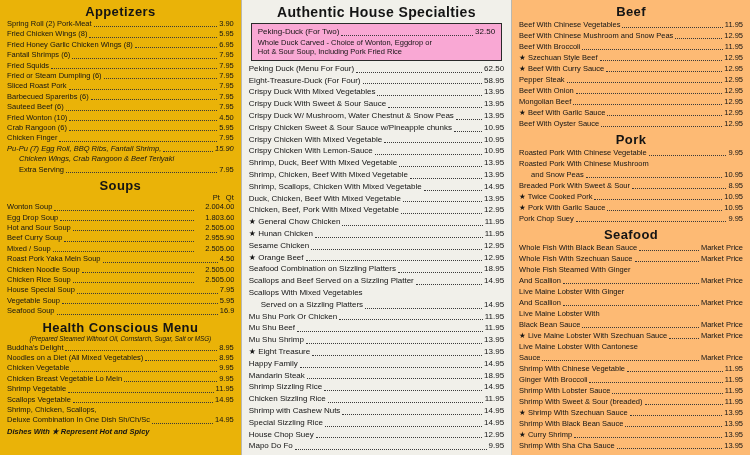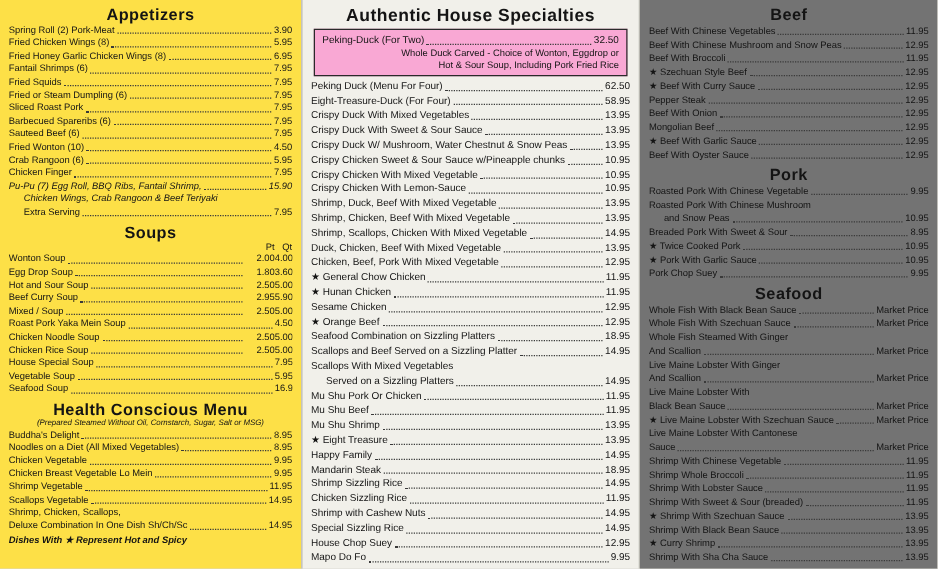--- a/index.html
+++ b/index.html
@@ -1,43 +1,43 @@
 <!DOCTYPE html>
 <html><head>
 <meta charset="utf-8">
 <style>
   *{margin:0;padding:0;box-sizing:border-box}
   html,body{width:750px;height:455px}
   body{background:#d8d7d0;font-family:"Liberation Sans",sans-serif;color:#141414;overflow:hidden}
   .page{display:flex;width:750px;height:455px}
   .col{height:100%;padding:4px 7px 2px;overflow:hidden}
-  .col-left{width:252px;background:#fde047}
+  .col-left{width:252px;background:#eab308}
   .col-mid{width:284px;background:#f1f0ea;border-left:1px solid #b9b8b0;border-right:1px solid #b9b8b0}
-  .col-right{width:249px;background:#737373}
+  .col-right{width:249px;background:#fdba74}
   .title{font-weight:bold;text-align:center;font-size:13px;line-height:15px;letter-spacing:.4px}
   .mt{margin-top:3px}
   .mid-title{font-size:14px;line-height:17px;margin-bottom:2px}
   .row{display:flex;align-items:flex-end;line-height:10.4px;font-size:7.5px;overflow:hidden}
   .col-mid .row{line-height:11.8px;font-size:8px}
   .col-right .row{line-height:11px}
   .nm{white-space:nowrap}
   .dots{flex:1;min-width:3px;border-bottom:1.2px dotted #3a3a3a;margin:0 2px 2px}
   .pr{white-space:nowrap}
   .pt{width:24px;text-align:right;white-space:nowrap}
   .qt{width:14px;text-align:right;white-space:nowrap}
   .fill{flex:1}
   .hdr{font-size:7.5px;line-height:9px}
   .hdr .pt,.hdr .qt{text-align:right}
   .row.noprice .dots{visibility:hidden}
   .row.italic{font-style:italic}
   .row.indent{padding-left:12px}
   .subtitle{font-size:6.3px;line-height:8px;font-style:italic;text-align:center;white-space:nowrap}
   .footnote{font-size:7.5px;line-height:10px;font-weight:bold;font-style:italic;margin-top:1px}
   .featured-box{border:1.5px solid #2a2a2a;padding:2px 6px 3px;margin:0 2px 2px;background:#f9a8d4}
-  .fb-desc{font-size:7.5px;line-height:9.5px;text-align:right;white-space:nowrap}
+  .fb-desc{font-size:7.5px;line-height:9.5px;text-align:left;white-space:nowrap}
 </style>
 </head>
 <body>
 
 <div class="page">
 
   <div class="col col-left">
 
     <div>
       <div class="title">Appetizers</div>
@@ -596,21 +596,21 @@
             <span class="nm">Sauce</span>
             <span class="dots"></span>
             <span class="pr">Market Price</span>
           </div>
           <div class="row">
             <span class="nm">Shrimp With Chinese Vegetable</span>
             <span class="dots"></span>
             <span class="pr">11.95</span>
           </div>
           <div class="row">
-            <span class="nm">Shrimp Whole Broccoli</span>
+            <span class="nm">Ginger With Broccoli</span>
             <span class="dots"></span>
             <span class="pr">11.95</span>
           </div>
           <div class="row">
             <span class="nm">Shrimp With Lobster Sauce</span>
             <span class="dots"></span>
             <span class="pr">11.95</span>
           </div>
           <div class="row">
             <span class="nm">Shrimp With Sweet &amp; Sour (breaded)</span>

